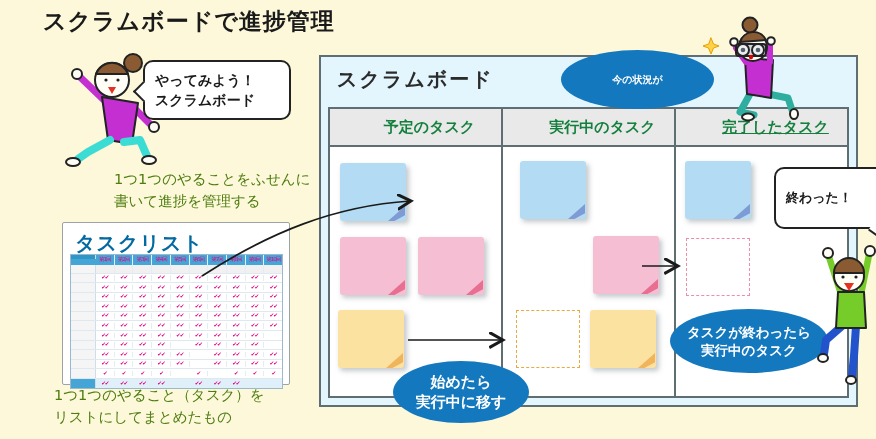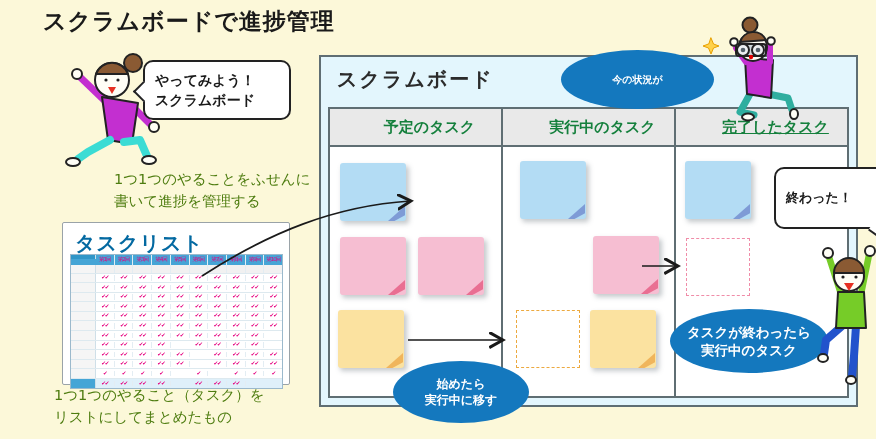--- a/index.html
+++ b/index.html
@@ -74,21 +74,21 @@
   .ghost.pink{border:1.5px dashed var(--ghost-pink);}
 
   
   #arrows{position:absolute;left:0;top:0;z-index:3;pointer-events:none;}
 
   
   .callout{position:absolute;background:var(--callout-blue);color:#fff;border-radius:50%;
            display:flex;flex-direction:column;align-items:center;justify-content:center;
            font-weight:700;text-align:center;line-height:1.35;z-index:4;}
   #callout-status{left:531px;top:50px;width:153px;height:59px;font-size:10px;}
-  #callout-start{left:363px;top:361px;width:136px;height:62px;font-size:12px;}
+  #callout-start{left:363px;top:361px;width:136px;height:62px;font-size:15px;}
   #callout-done{left:640px;top:309px;width:158px;height:64px;font-size:13.5px;}
 
   .char{position:absolute;z-index:5;}
 </style>
 </head>
 <body>
 
 <div id="scene">
 
   <div class="page-title">スクラムボードで進捗管理</div>

